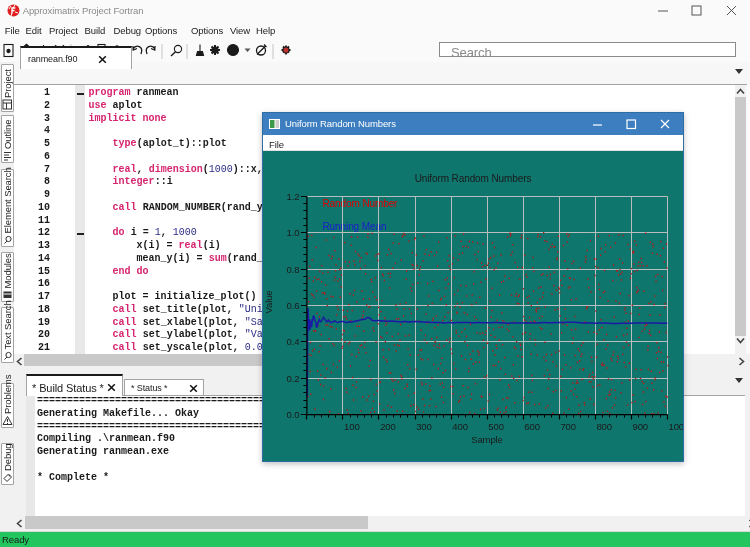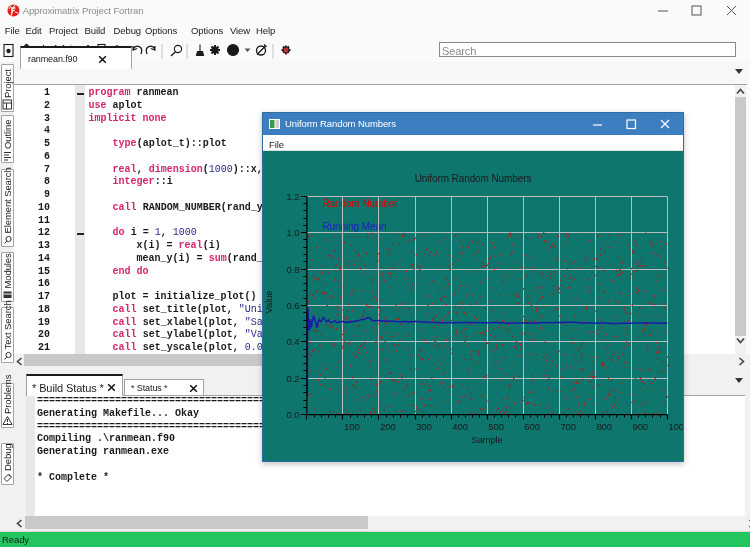--- a/index.html
+++ b/index.html
@@ -65,21 +65,21 @@
 <path d="M244.5 7.5l3 3.5 3-3.5z" fill="#555" stroke="none"></path>
 <circle cx="261" cy="9.5" r="4.5" stroke-width="1.3"></circle>
         <path d="M257 13.5L265.5 5M264 3.5l2.5 2.5" stroke-width="1.3"></path>
 <path d="M273 3v15" stroke="#c9c9c9"></path>
 <circle cx="286" cy="9" r="3" fill="#fff"></circle>
         <path d="M286 4.5v9M281.5 9h9M283 5.5l6 6M289 5.5l-6 6" stroke-width="1.8"></path>
         <circle cx="286" cy="9" r="2" fill="#c03030" stroke="#c03030"></circle>
 </g>
     </svg>
  <div class="abs" style="left:439px;top:0.5px;width:297px;height:15px;border:1px solid #8a8a8a;background:#fff">
-  <span class="abs" style="left:2px;top:2px;font-size:11px;color:#8a8a8a">Search</span>
+  <span class="abs" style="left:11px;top:2px;font-size:13px;color:#8a8a8a">Search</span>
  </div>
 </div>
 
 <div class="abs" style="left:0;top:62px;width:14px;height:469px;background:#f1f1f1"></div>
 <div class="vtab" style="top:63.5px;height:48px">
 <div class="vtxt" style="width:46px;transform:rotate(-90deg) translateX(-46px)">Project</div>
 <svg width="11" height="11" viewBox="0 0 11 11" style="position:absolute;left:0px;bottom:1px">
       <rect x="1" y="1" width="8.5" height="9" fill="none" stroke="#333"></rect>
       <path d="M1 4h8.5M4.5 4v6" stroke="#333"></path>
     </svg>

